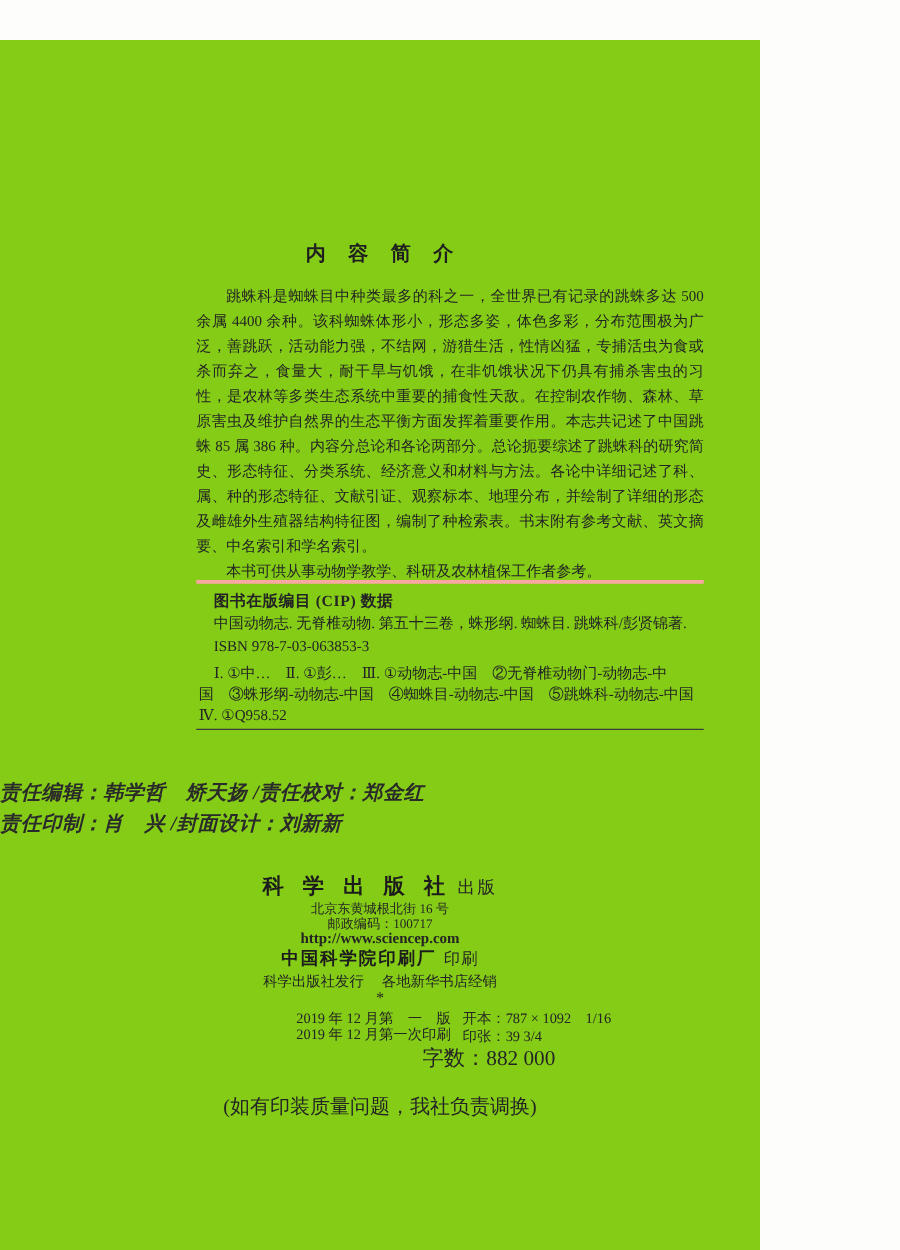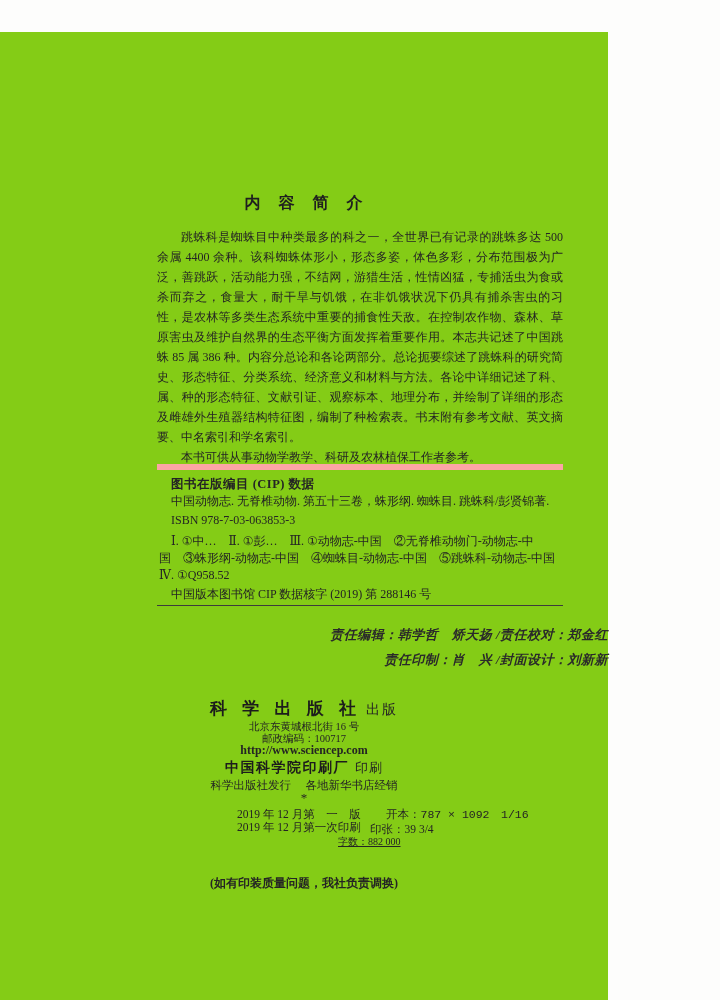--- a/index.html
+++ b/index.html
@@ -20,82 +20,81 @@
   .intro-body{
     position:absolute;top:195px;left:157px;width:406px;
     font-size:12px;line-height:20px;text-align:justify;
     color:#242424;
   }
   .intro-body p{margin:0;text-indent:2em;}
 
   .cip-box{
     position:absolute;top:432px;left:157px;width:406px;
     box-sizing:border-box;
-    border-top:6px solid #fca5a5;border-bottom:1px solid #3c3c3c;
+    border-top:3px solid #fca5a5;border-bottom:1px solid #3c3c3c;
     padding:6px 2px 2px 2px;
     font-size:12px;line-height:17px;color:#242424;
   }
   .cip-line{white-space:nowrap;}
   .cip-indent{text-indent:12px;}
   .cip-heading{font-weight:700;font-size:12.5px;letter-spacing:0.5px;}
   .mt2{margin-top:2px;}
   .mt4{margin-top:4px;}
 
   .credits{
     position:absolute;top:590px;left:0;width:100%;
-    text-align:right;font-style:italic;font-weight:600;
-    font-size:13px;line-height:25px;color:#2a2a2a;
+    text-align:left;font-style:italic;font-weight:600;
+    font-size:16px;line-height:25px;color:#2a2a2a;
     letter-spacing:0.5px;
   }
 
   .center-line{position:absolute;left:0;width:100%;text-align:center;color:#242424;}
   .logotype{top:665px;}
   .seal{font-weight:700;font-size:17px;letter-spacing:3px;word-spacing:5px;color:#1c1c1c;}
   .logotype-suffix{font-size:14px;margin-left:7px;letter-spacing:2px;}
   .addr1{top:688px;font-size:10.5px;text-align:center;}
   .addr2{top:700px;font-size:10.5px;}
   .website{top:711px;font-size:12px;font-weight:600;}
   .printer{top:726px;}
   .seal-small{font-weight:700;font-size:14px;letter-spacing:1.5px;color:#1c1c1c;text-align:center;}
   .printer-suffix{font-size:13px;margin-left:6px;letter-spacing:1px;}
   .distribution{top:746px;font-size:11.5px;}
   .star{top:758px;font-size:13px;}
   .edition-cell{position:absolute;font-size:11.5px;white-space:nowrap;color:#242424;}
   .r1l{top:775px;left:237px;}
-  .r1r{top:775px;left:386px;font-family:Liberation Mono, monospace;}
+  .r1r{top:775px;left:370px;}
   .r2l{top:788px;left:237px;}
   .r2r{top:790px;left:370px;}
-  .wordcount{position:absolute;top:803px;left:338px;font-size:10px;white-space:nowrap;color:#242424;text-decoration:underline;}
+  .wordcount{position:absolute;top:803px;left:338px;font-size:17px;white-space:nowrap;color:#242424;}
   .price{
     top:817px;font-size:14.5px;font-weight:700;
     font-family:"Liberation Sans","DejaVu Sans",sans-serif;
     letter-spacing:0.5px;color:#1d1d1d;
   }
-  .notice{top:843px;font-size:12px;font-weight:bold;}
+  .notice{top:843px;font-size:16px;}
 </style>
 </head>
 <body>
 
 <div class="page">
 
   <h1 class="intro-title">内　容　简　介</h1>
 
   <div class="intro-body">
     <p>跳蛛科是蜘蛛目中种类最多的科之一，全世界已有记录的跳蛛多达 500 余属 4400 余种。该科蜘蛛体形小，形态多姿，体色多彩，分布范围极为广泛，善跳跃，活动能力强，不结网，游猎生活，性情凶猛，专捕活虫为食或杀而弃之，食量大，耐干旱与饥饿，在非饥饿状况下仍具有捕杀害虫的习性，是农林等多类生态系统中重要的捕食性天敌。在控制农作物、森林、草原害虫及维护自然界的生态平衡方面发挥着重要作用。本志共记述了中国跳蛛 85 属 386 种。内容分总论和各论两部分。总论扼要综述了跳蛛科的研究简史、形态特征、分类系统、经济意义和材料与方法。各论中详细记述了科、属、种的形态特征、文献引证、观察标本、地理分布，并绘制了详细的形态及雌雄外生殖器结构特征图，编制了种检索表。书末附有参考文献、英文摘要、中名索引和学名索引。</p>
     <p>本书可供从事动物学教学、科研及农林植保工作者参考。</p>
   </div>
 
   <div class="cip-box">
     <div class="cip-line cip-heading cip-indent">图书在版编目 (CIP) 数据</div>
     <div class="cip-line cip-indent">中国动物志. 无脊椎动物. 第五十三卷，蛛形纲. 蜘蛛目. 跳蛛科/彭贤锦著.</div>
     <div class="cip-line cip-indent mt2">ISBN 978-7-03-063853-3</div>
     <div class="cip-line cip-indent mt4">Ⅰ. ①中…　Ⅱ. ①彭…　Ⅲ. ①动物志-中国　②无脊椎动物门-动物志-中</div>
     <div class="cip-line">国　③蛛形纲-动物志-中国　④蜘蛛目-动物志-中国　⑤跳蛛科-动物志-中国</div>
     <div class="cip-line">Ⅳ. ①Q958.52</div>
-    <div class="cip-line cip-indent mt2">中国版本图书馆 CIP 数据核字 (2019) 第 288146 号</div>
   </div>
 
   <div class="credits">
     <div>责任编辑：韩学哲　矫天扬 /责任校对：郑金红</div>
     <div>责任印制：肖　兴 /封面设计：刘新新</div>
   </div>
 
   <div class="center-line logotype">
     <span class="seal">科 学 出 版 社</span><span class="logotype-suffix">出版</span>
   </div>

